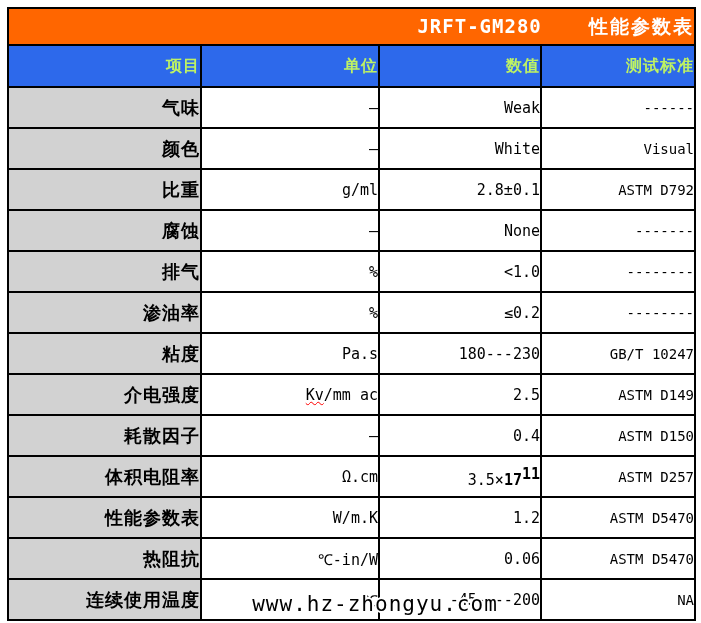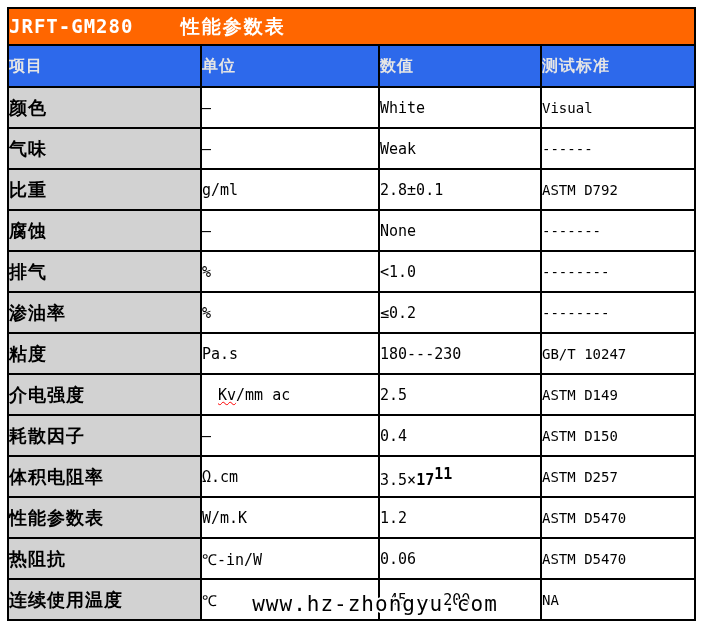--- a/index.html
+++ b/index.html
@@ -14,41 +14,41 @@
   table.spec {
     position: absolute;
     left: 7px;
     top: 7px;
     width: 687px;
     border-collapse: collapse;
     table-layout: fixed;
   }
   table.spec td, table.spec th {
     border: 2px solid #000000;
-    text-align: left;
+    text-align: right;
     vertical-align: middle;
     padding: 0;
     overflow: hidden;
   }
   .title-row td {
     height: 35px;
     background: #ff6600;
     color: #ffffff;
     font-size: 19px;
     font-weight: bold;
   }
   .title-model {
     font-family: "DejaVu Sans Mono", monospace;
     letter-spacing: 1px;
   }
   .title-name { margin-left: 42px; letter-spacing: 2px; }
   .head-row td {
     height: 40px;
     background: #2d69eb;
-    color: #e5e5e5;
+    color: #bef264;
     font-size: 16px;
     font-weight: bold;
     letter-spacing: 1px;
   }
   tbody td { height: 39px; background: #ffffff; }
   tbody td.item {
     background: #d2d2d2;
     color: #000000;
     font-size: 18px;
     font-weight: bold;
@@ -106,30 +106,30 @@
       </tr>
       <tr class="head-row">
         <td>项目</td>
         <td>单位</td>
         <td>数值</td>
         <td>测试标准</td>
       </tr>
     </thead>
     <tbody>
         <tr>
+          <td class="item">气味</td>
+          <td class="unit">—</td>
+          <td class="value">Weak</td>
+          <td class="standard">------</td>
+        </tr>
+        <tr>
           <td class="item">颜色</td>
           <td class="unit">—</td>
           <td class="value">White</td>
           <td class="standard">Visual</td>
-        </tr>
-        <tr>
-          <td class="item">气味</td>
-          <td class="unit">—</td>
-          <td class="value">Weak</td>
-          <td class="standard">------</td>
         </tr>
         <tr>
           <td class="item">比重</td>
           <td class="unit">g/ml</td>
           <td class="value">2.8±0.1</td>
           <td class="standard">ASTM D792</td>
         </tr>
         <tr>
           <td class="item">腐蚀</td>
           <td class="unit">—</td>

